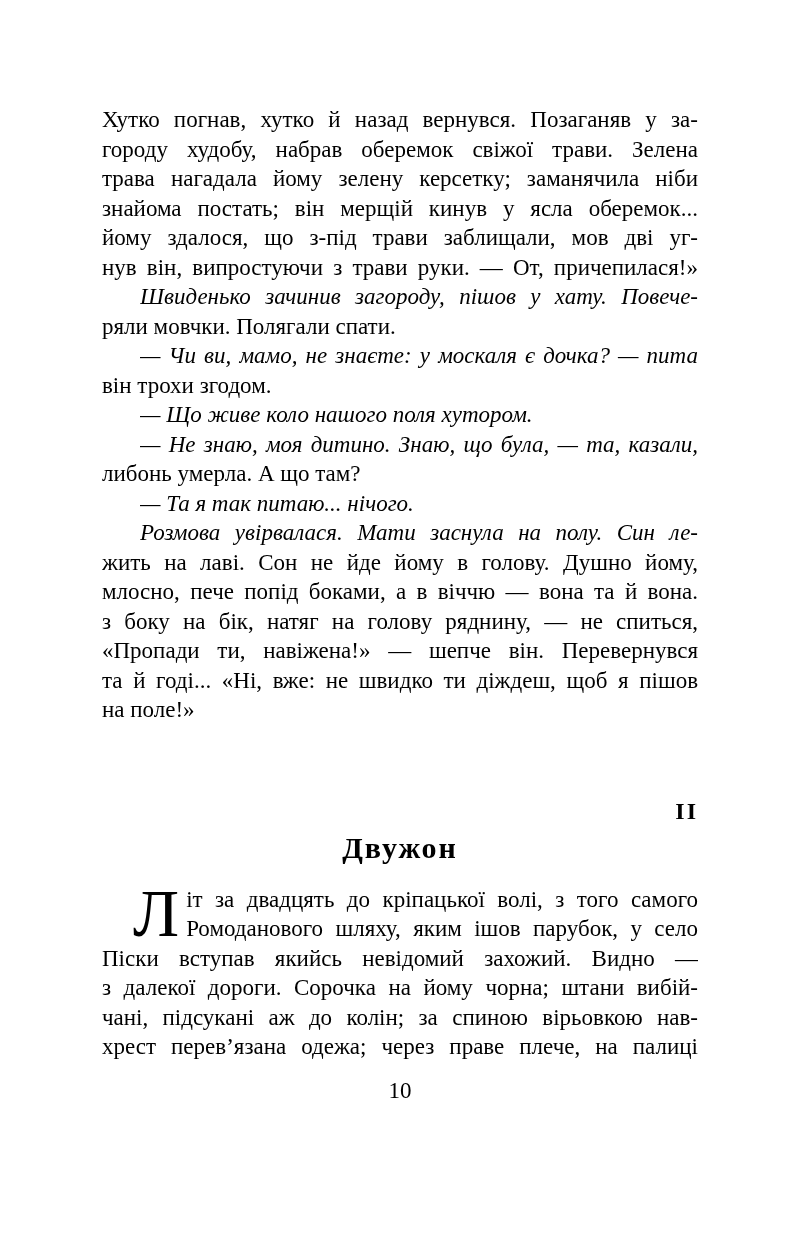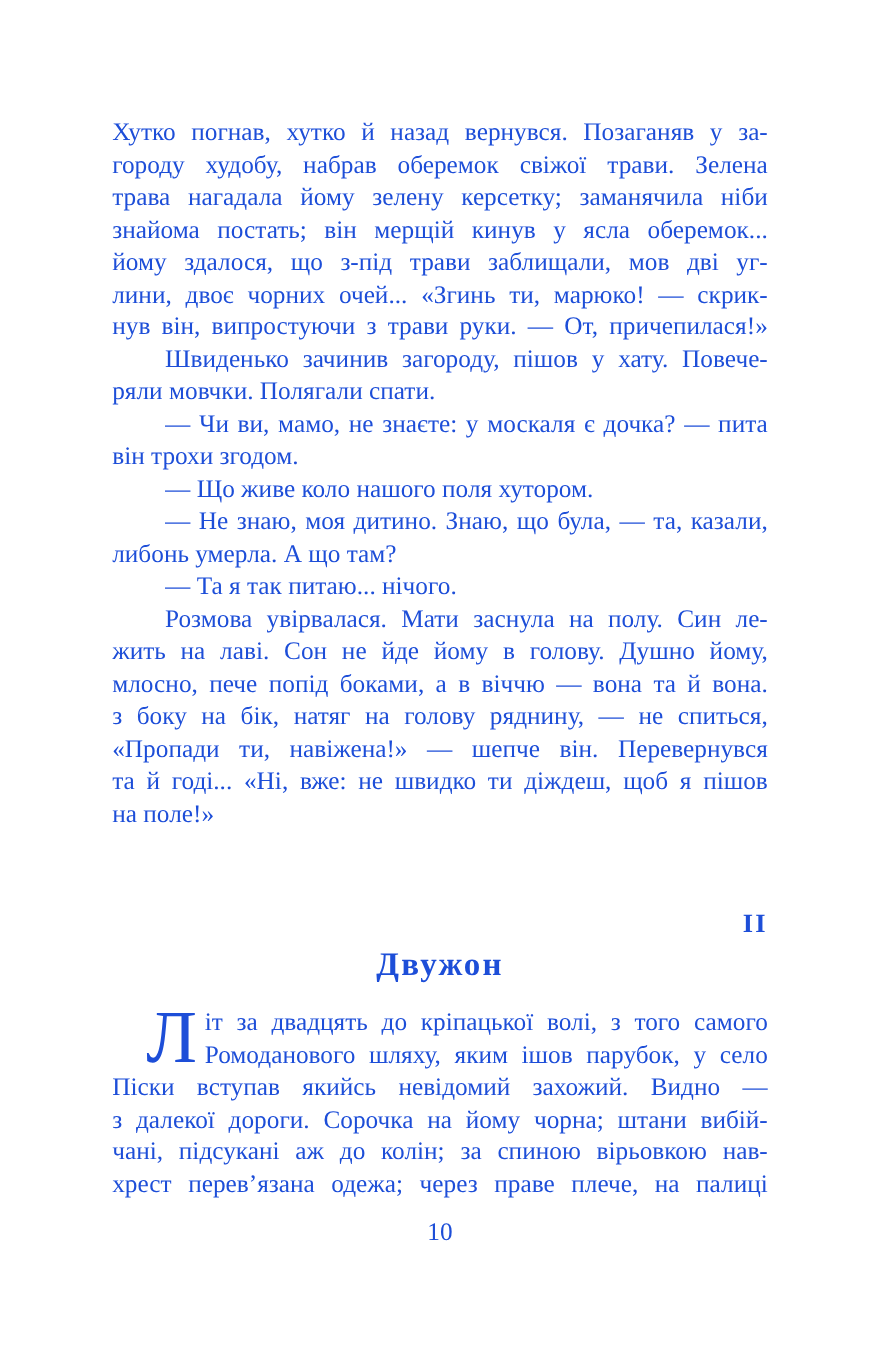--- a/index.html
+++ b/index.html
@@ -5,42 +5,42 @@
   html, body {
     margin: 0;
     padding: 0;
     background: #ffffff;
   }
   .page {
     position: relative;
     width: 802px;
     height: 1240px;
     background: #ffffff;
-    color: #1d4ed8;
+    color: #000000;
     font-family: "Liberation Serif", "DejaVu Serif", serif;
     box-sizing: border-box;
     padding: 105px 104px 0 102px;
     overflow: hidden;
   }
   .text-block { width: 596px; }
   .line {
     font-size: 23px;
     line-height: 29.5px;
     height: 29.5px;
     overflow: hidden;
     text-align: justify;
     text-align-last: justify;
     text-justify: inter-word;
     white-space: normal;
   }
   .line.last {
     text-align: left;
     text-align-last: left;
   }
-  .line.indent { margin-left: 48px; }
+  .line.indent { margin-left: 38px; font-style: italic; }
 
   .chapter-number {
     margin-top: 71px;
     text-align: right;
     font-weight: bold;
     font-size: 24px;
     line-height: 30px;
     letter-spacing: 2px;
   }
   .chapter-title {
@@ -76,21 +76,20 @@
 <body>
 
 <div class="page">
 
   <div class="text-block" id="paras">
       <div class="line">Хутко погнав, хутко й назад вернувся. Позаганяв у за-</div>
       <div class="line">городу худобу, набрав оберемок свіжої трави. Зелена</div>
       <div class="line">трава нагадала йому зелену керсетку; заманячила ніби</div>
       <div class="line">знайома постать; він мерщій кинув у ясла оберемок...</div>
       <div class="line">йому здалося, що з-під трави заблищали, мов дві уг-</div>
-      <div class="line">лини, двоє чорних очей... «Згинь ти, марюко! — скрик-</div>
       <div class="line">нув він, випростуючи з трави руки. — От, причепилася!»</div>
       <div class="line indent">Швиденько зачинив загороду, пішов у хату. Повече-</div>
       <div class="line last">ряли мовчки. Полягали спати.</div>
       <div class="line indent">— Чи ви, мамо, не знаєте: у москаля є дочка? — пита</div>
       <div class="line last">він трохи згодом.</div>
       <div class="line last indent">— Що живе коло нашого поля хутором.</div>
       <div class="line indent">— Не знаю, моя дитино. Знаю, що була, — та, казали,</div>
       <div class="line last">либонь умерла. А що там?</div>
       <div class="line last indent">— Та я так питаю... нічого.</div>
       <div class="line indent">Розмова увірвалася. Мати заснула на полу. Син ле-</div>

